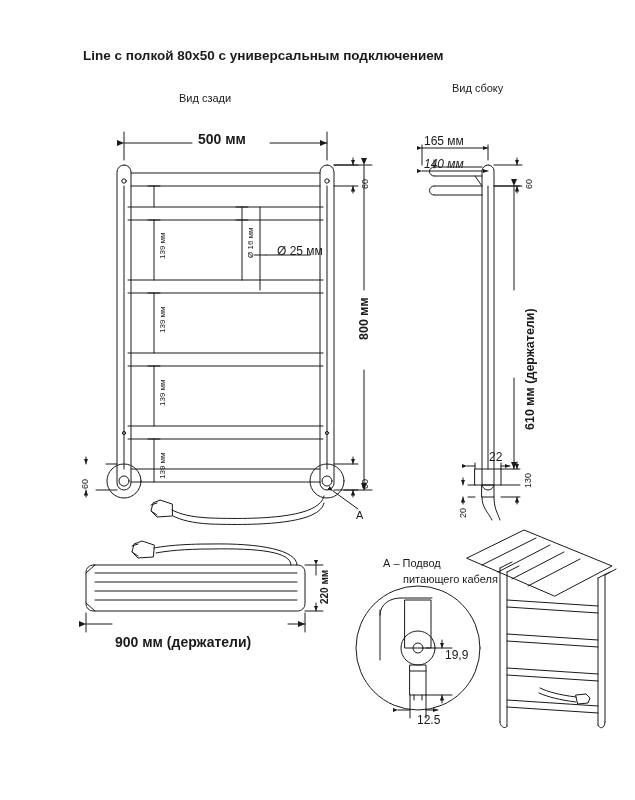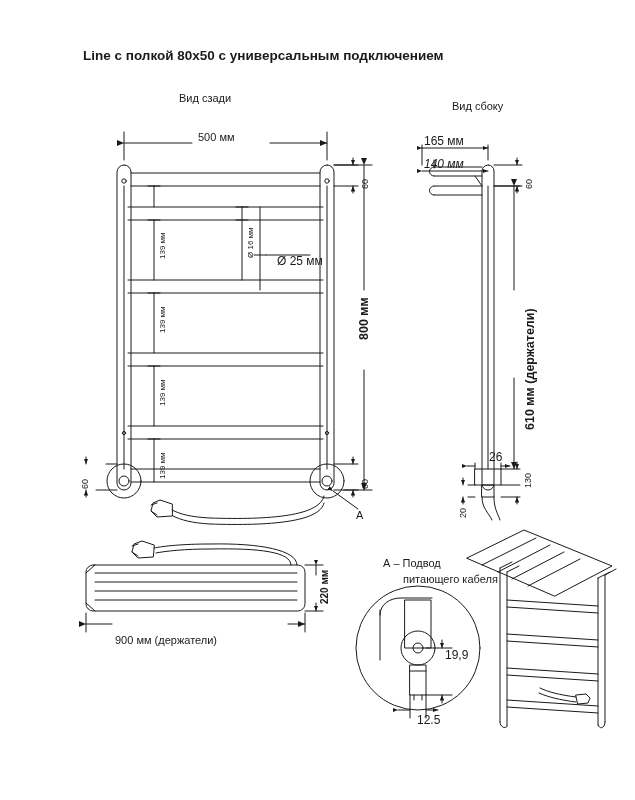--- a/index.html
+++ b/index.html
@@ -36,67 +36,67 @@
     font-weight: bold;
     letter-spacing: 0px;
     white-space: nowrap;
   }
   .lbl {
     position: absolute;
     font-size: 10px;
     white-space: nowrap;
   }
   .lbl.big {
-    font-size: 11px;
-    font-weight: normal;
+    font-size: 14px;
+    font-weight: bold;
   }
   .lbl.mid {
     font-size: 11px;
     font-weight: normal;
   }
   .lbl.small {
     font-size: 12px;
   }
 </style>
 </head>
 <body>
 
 <div class="page">
 
   <div class="title">Line с полкой 80x50 с универсальным подключением</div>
 
   <div class="lbl mid" style="left:159px; top:92px;">Вид сзади</div>
-  <div class="lbl mid" style="left:432px; top:100px;">Вид сбоку</div>
+  <div class="lbl mid" style="left:432px; top:82px;">Вид сбоку</div>
 
   <div class="lbl big" style="left:178px; top:131px;">500 мм</div>
 
   <div class="lbl" style="left:0; top:0; position:absolute; transform: translate(337px,340px) rotate(-90deg); transform-origin: left top; font-size:12.5px; font-weight:bold;">800 мм</div>
 
   <div class="lbl" style="left:0; top:0; position:absolute; transform: translate(340px,189px) rotate(-90deg); transform-origin: left top; font-size:9px;">60</div>
   <div class="lbl" style="left:0; top:0; position:absolute; transform: translate(340px,489px) rotate(-90deg); transform-origin: left top; font-size:9px;">60</div>
   <div class="lbl" style="left:0; top:0; position:absolute; transform: translate(60px,489px) rotate(-90deg); transform-origin: left top; font-size:9px;">60</div>
 
   <div class="lbl" style="left:0; top:0; position:absolute; transform: translate(138px,259px) rotate(-90deg); transform-origin: left top; font-size:8px;">139 мм</div>
   <div class="lbl" style="left:0; top:0; position:absolute; transform: translate(138px,333px) rotate(-90deg); transform-origin: left top; font-size:8px;">139 мм</div>
   <div class="lbl" style="left:0; top:0; position:absolute; transform: translate(138px,406px) rotate(-90deg); transform-origin: left top; font-size:8px;">139 мм</div>
   <div class="lbl" style="left:0; top:0; position:absolute; transform: translate(138px,479px) rotate(-90deg); transform-origin: left top; font-size:8px;">139 мм</div>
 
   <div class="lbl" style="left:0; top:0; position:absolute; transform: translate(226px,258px) rotate(-90deg); transform-origin: left top; font-size:8px;">Ø 16 мм</div>
-  <div class="lbl small" style="left:257px; top:254px;">Ø 25 мм</div>
+  <div class="lbl small" style="left:257px; top:244px;">Ø 25 мм</div>
 
   <div class="lbl mid" style="left:336px; top:509px;">A</div>
 
   <div class="lbl small" style="left:404px; top:134px;">165 мм</div>
   <div class="lbl small" style="left:404px; top:157px;font-style:italic;">140 мм</div>
 
   <div class="lbl" style="left:0; top:0; position:absolute; transform: translate(504px,189px) rotate(-90deg); transform-origin: left top; font-size:9px;">60</div>
 
   <div class="lbl" style="left:0; top:0; position:absolute; transform: translate(503px,430px) rotate(-90deg); transform-origin: left top; font-size:12.5px; font-weight:bold;">610 мм (держатели)</div>
 
-  <div class="lbl small" style="left:469px; top:450px;">26</div>
+  <div class="lbl small" style="left:469px; top:450px;">22</div>
   <div class="lbl" style="left:0; top:0; position:absolute; transform: translate(503px,488px) rotate(-90deg); transform-origin: left top; font-size:9px;">130</div>
   <div class="lbl" style="left:0; top:0; position:absolute; transform: translate(438px,518px) rotate(-90deg); transform-origin: left top; font-size:9px;">20</div>
 
   <div class="lbl" style="left:0; top:0; position:absolute; transform: translate(299px,604px) rotate(-90deg); transform-origin: left top; font-size:10px; font-weight:bold;">220 мм</div>
   <div class="lbl big" style="left:95px; top:634px;">900 мм (держатели)</div>
 
   <div class="lbl mid" style="left:363px; top:557px;">А – Подвод</div>
   <div class="lbl mid" style="left:383px; top:573px;">питающего кабеля</div>
   <div class="lbl small" style="left:425px; top:648px;">19,9</div>
   <div class="lbl small" style="left:397px; top:713px;text-align:right;">12.5</div>

